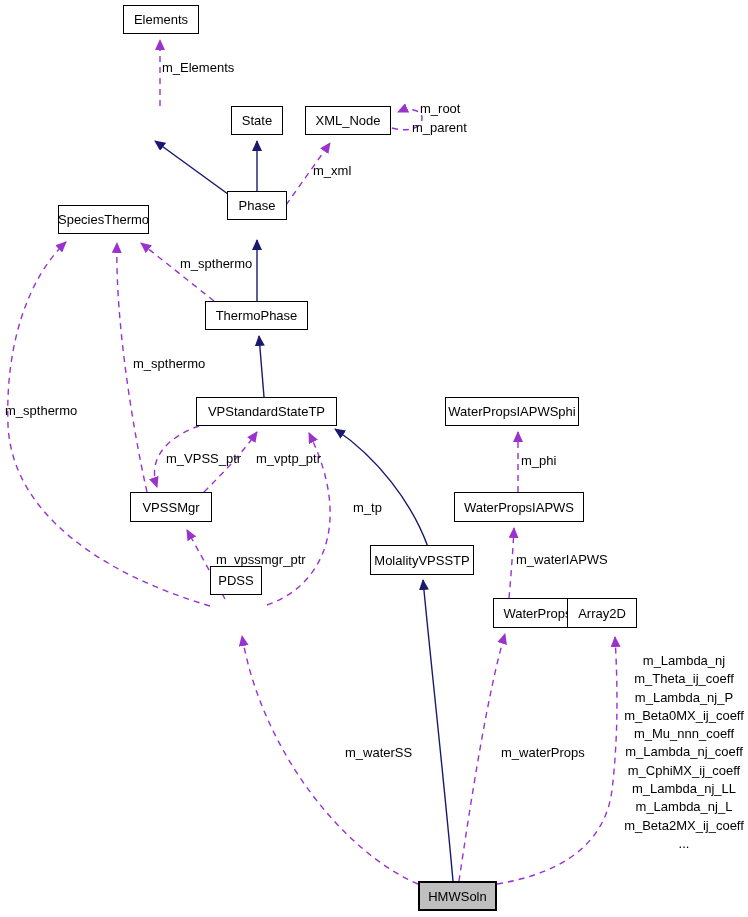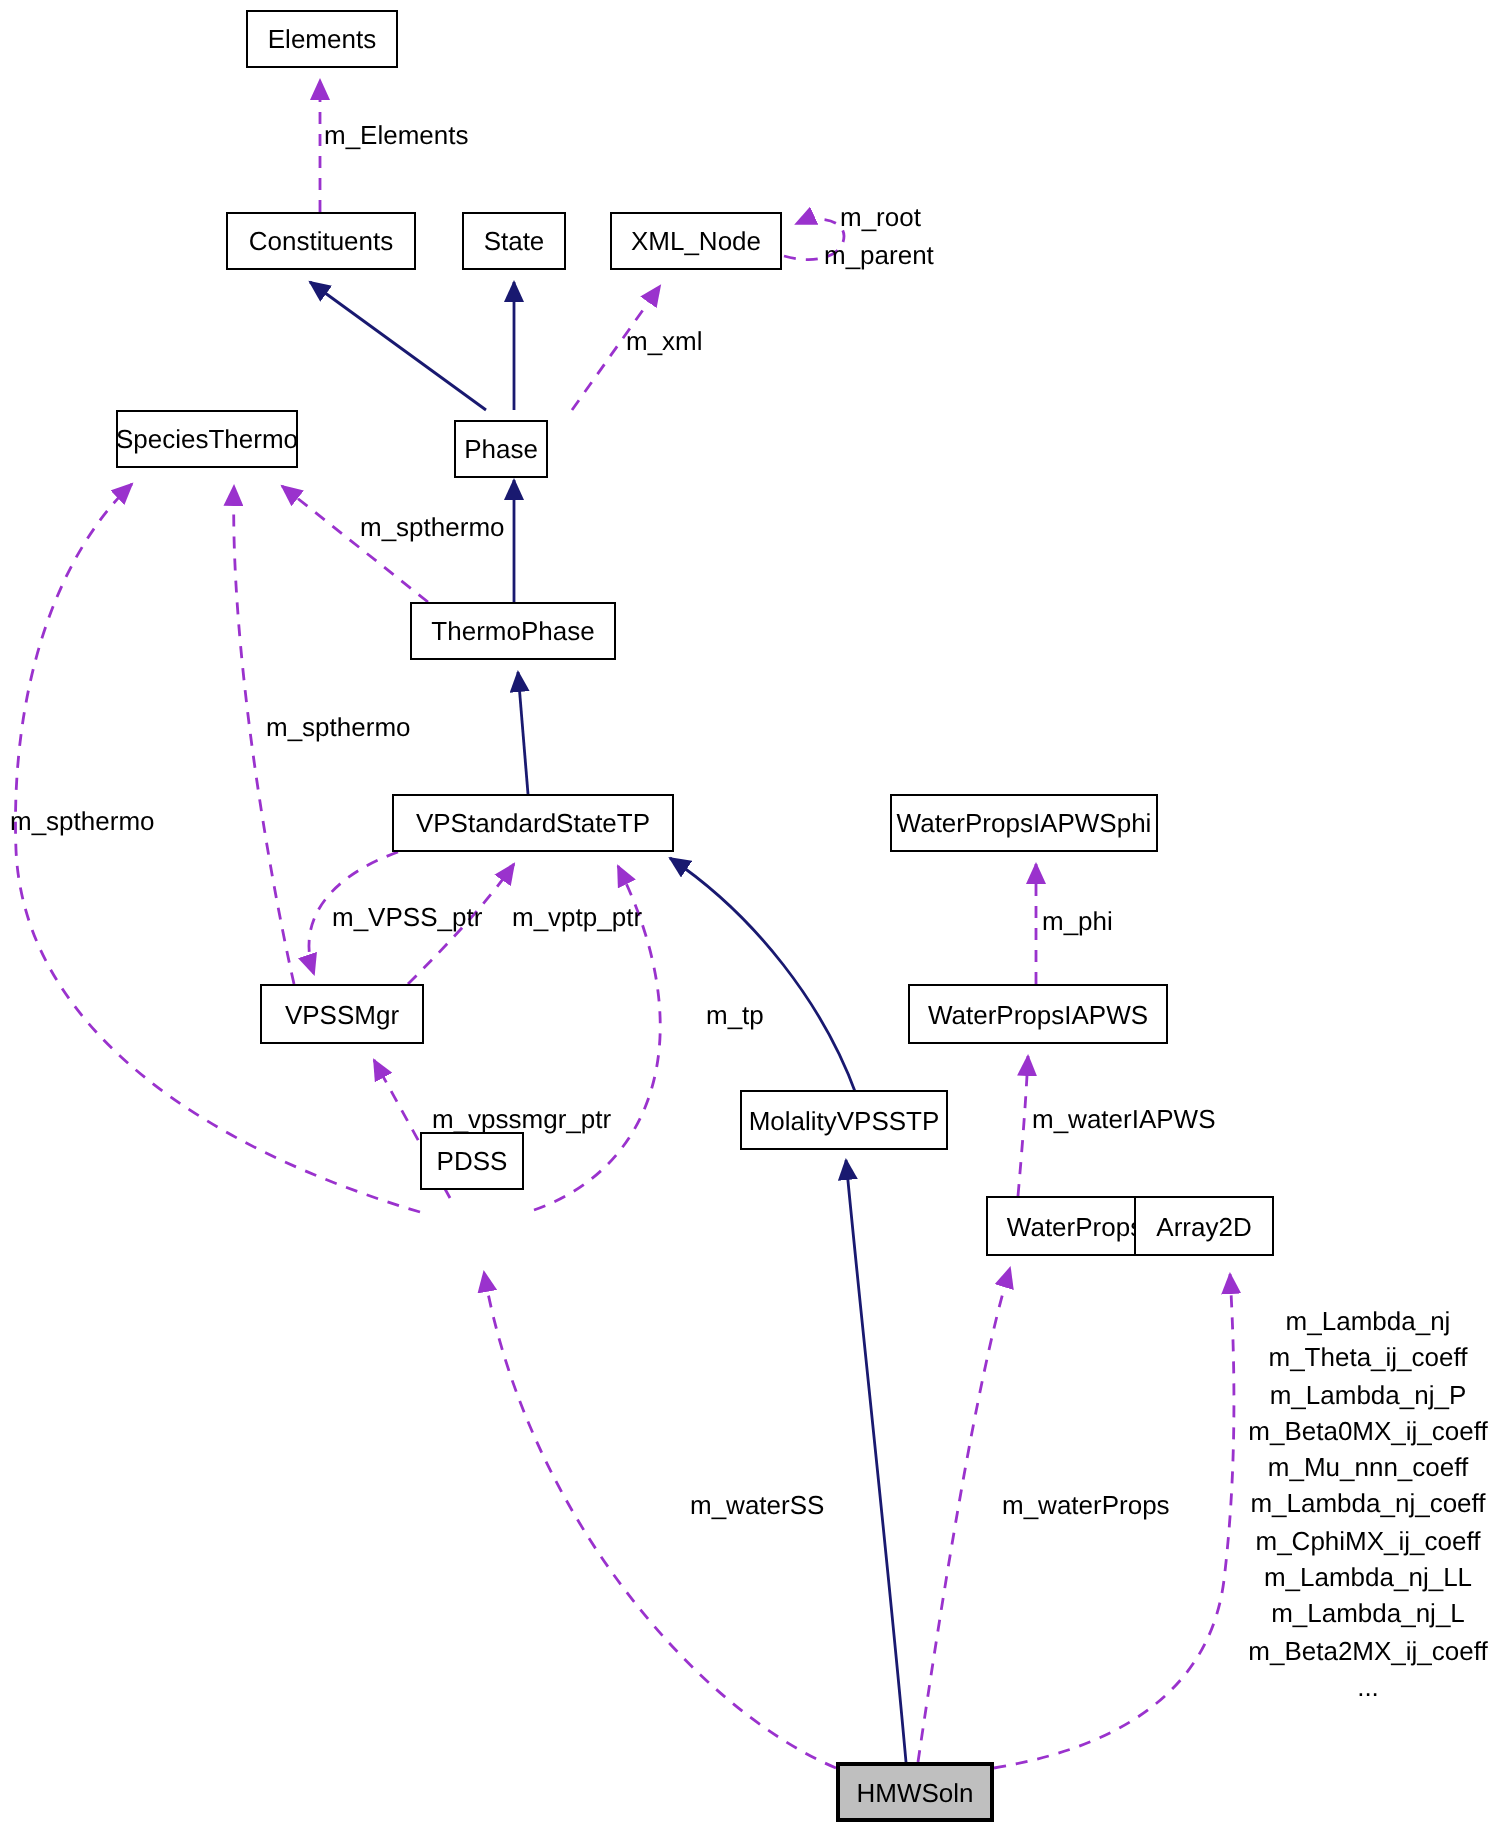--- a/index.html
+++ b/index.html
@@ -65,25 +65,24 @@
     <path class="eu" marker-end="url(#ap)" d="M 225,599 L 187,530"></path>
     <path class="eu" marker-end="url(#ap)" d="M 267,605 C 325,585 352,520 309,433"></path>
     <path class="eu" marker-end="url(#ap)" d="M 518,492 L 518,432"></path>
     <path class="eu" marker-end="url(#ap)" d="M 509,598 C 511,575 513,550 514,528"></path>
     <path class="eu" marker-end="url(#ap)" d="M 418,884 C 345,853 262,752 242,636"></path>
     <path class="eu" marker-end="url(#ap)" d="M 459,881 C 471,800 488,690 505,634"></path>
     <path class="eu" marker-end="url(#ap)" d="M 497,884 C 570,872 606,838 612,790 C 618,740 618,688 615,637"></path>
   </svg>
 
   <div class="node" style="left:123px;top:5px;width:76px;height:29px">Elements</div>
-  <div class="node" style="left:113px;top:106px;width:95px;height:29px">Constituents</div>
   <div class="node" style="left:231px;top:106px;width:52px;height:29px">State</div>
   <div class="node" style="left:305px;top:106px;width:86px;height:29px">XML_Node</div>
   <div class="node" style="left:58px;top:205px;width:91px;height:29px">SpeciesThermo</div>
-  <div class="node" style="left:227px;top:210px;width:47px;height:29px">Phase</div>
+  <div class="node" style="left:227px;top:191px;width:60px;height:29px">Phase</div>
   <div class="node" style="left:196px;top:397px;width:141px;height:29px">VPStandardStateTP</div>
   <div class="node" style="left:205px;top:301px;width:103px;height:29px">ThermoPhase</div>
   <div class="node" style="left:445px;top:397px;width:134px;height:29px">WaterPropsIAPWSphi</div>
   <div class="node" style="left:130px;top:492px;width:82px;height:30px">VPSSMgr</div>
   <div class="node" style="left:454px;top:492px;width:130px;height:30px">WaterPropsIAPWS</div>
   <div class="node" style="left:370px;top:545px;width:104px;height:30px">MolalityVPSSTP</div>
   <div class="node" style="left:210px;top:566px;width:52px;height:29px">PDSS</div>
   <div class="node" style="left:493px;top:598px;width:89px;height:30px">WaterProps</div>
   <div class="node" style="left:567px;top:598px;width:70px;height:30px">Array2D</div>
   <div class="node focus" style="left:418px;top:881px;width:79px;height:30px">HMWSoln</div>

